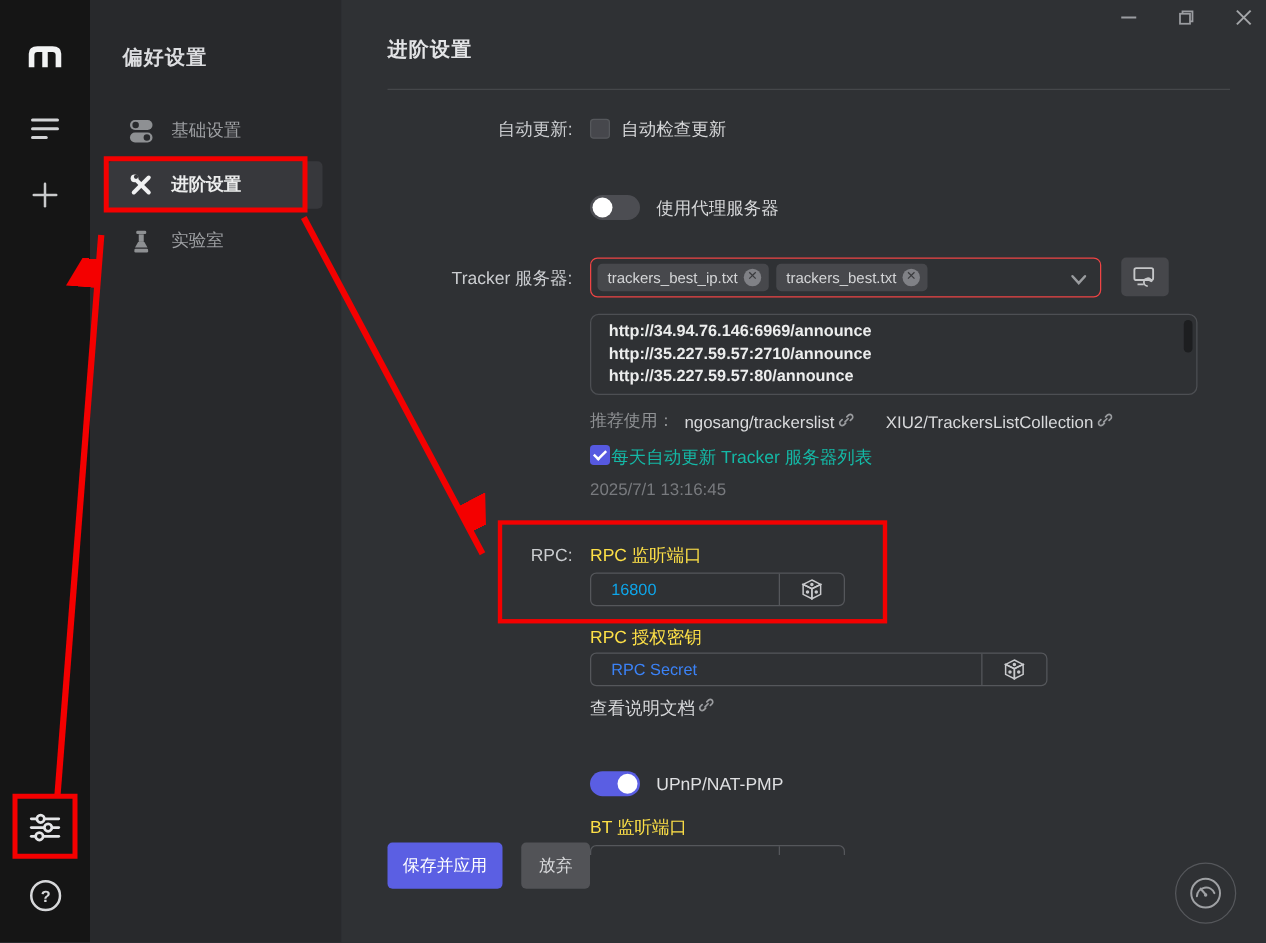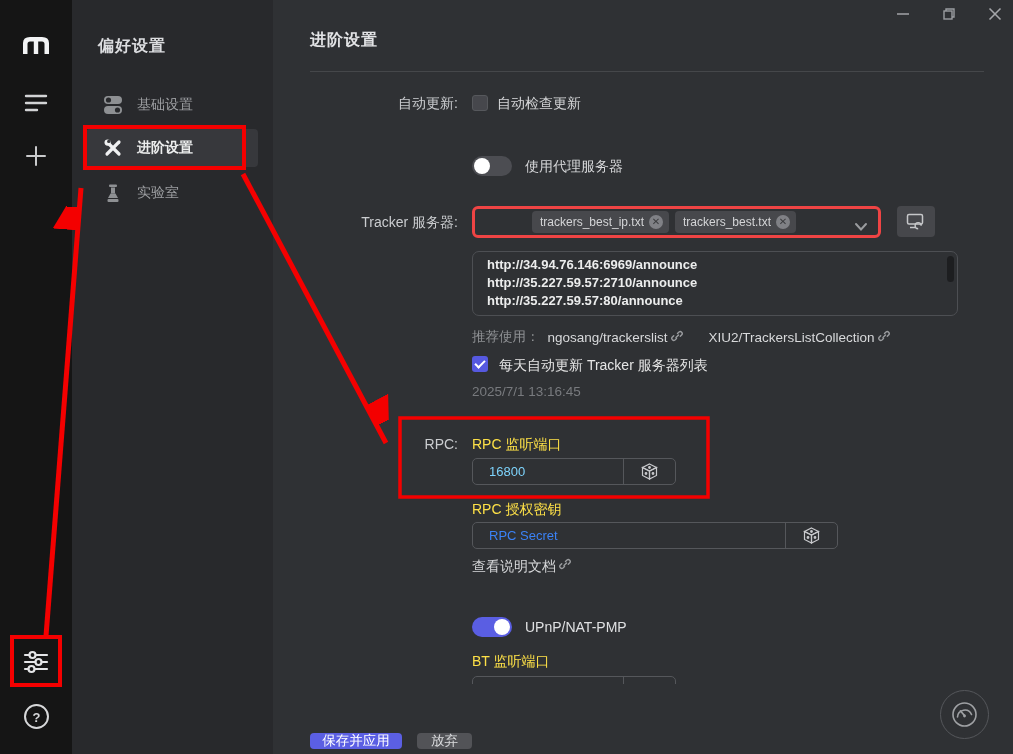--- a/index.html
+++ b/index.html
@@ -49,47 +49,47 @@
 
   
   .toggle { position:absolute; width:40px; height:20px; border-radius:10px; cursor:pointer; }
   .toggle.off { background:#4c4d52; }
   .toggle.on { background:#5a5ee3; }
   .toggle .knob { position:absolute; top:2px; width:16px; height:16px; border-radius:50%; background:#fff; }
   .toggle.off .knob { left:2px; }
   .toggle.on .knob { right:2px; }
 
   
-  .tag-select { position:absolute; left:199px; top:206px; width:409px; height:32px; border:3px solid #ef4444; border-radius:6px; display:flex; align-items:center; gap:6px; padding:0 30px 0 5px; cursor:pointer;justify-content:center; }
+  .tag-select { position:absolute; left:199px; top:206px; width:409px; height:32px; border:1px solid #ef4444; border-radius:6px; display:flex; align-items:center; gap:6px; padding:0 30px 0 5px; cursor:pointer; }
   .tag { background:#47484c; border-radius:4px; height:22px; display:flex; align-items:center; gap:5px; padding:0 6px 0 8px; font-size:12px; color:#d4d5d7; white-space:nowrap; }
   .tag-close { width:14px; height:14px; border-radius:50%; background:#808186; color:#3a3b3e; font-size:10px; line-height:14px; text-align:center; cursor:pointer; }
   .select-chevron { position:absolute; right:10px; top:9px; }
   .update-btn { position:absolute; left:624px; top:206px; width:38px; height:31px; background:#46474b; border-radius:4px; display:flex; align-items:center; justify-content:center; cursor:pointer; }
 
   
   .tracker-box { position:absolute; left:199px; top:251px; width:486px; height:65px; border:1px solid #4d4f53; border-radius:7px; overflow:hidden; padding:4px 14px; cursor:text; }
   .tracker-box div { font-size:13px; font-weight:bold; color:#eceded; line-height:18px; white-space:nowrap; }
   .tracker-scrollthumb { position:absolute; right:3px; top:4px; width:7px; height:26px; border-radius:4px; background:#1d1e20; cursor:pointer; }
 
   .recommend-row { position:absolute; left:199px; top:328px; display:flex; align-items:center; font-size:13.5px; }
   .recommend-label { color:#8f9194; }
   .link { color:#d8d9db; cursor:pointer; display:flex; align-items:flex-start; gap:3px; }
   .timestamp { position:absolute; left:199px; top:384px; font-size:13.5px; color:#787a7e; }
 
   
   .seg-control { position:absolute; border:1px solid #55575b; border-radius:5px; height:27px; display:flex; }
-  .seg-input { height:100%; display:flex; align-items:center; padding-left:16px; font-size:13px; color:#7dd3fc; flex:1; }
+  .seg-input { height:100%; display:flex; align-items:center; padding-left:16px; font-size:13px; color:#0ea5e9; flex:1; }
   .seg-input.placeholder { color:#3b82f6; }
   .seg-btn { height:100%; border-left:1px solid #55575b; display:flex; align-items:center; justify-content:center; cursor:pointer; }
   .doc-link { position:absolute; left:199px; top:558px; font-size:14px; }
 
   .bt-clip { position:absolute; left:199px; top:676px; width:206px; height:8px; overflow:hidden; }
 
   
-  .btn { position:absolute; top:733px; height:16px; border-radius:4px; font-size:13.5px; display:flex; align-items:center; justify-content:center; cursor:pointer; }
+  .btn { position:absolute; top:674px; height:37px; border-radius:4px; font-size:13.5px; display:flex; align-items:center; justify-content:center; cursor:pointer; }
   .btn-save { left:37px; width:92px; background:#5b5fe3; color:#ffffff; }
   .btn-discard { left:144px; width:55px; background:#525357; color:#d9dadc; }
 
   
   .speed-fab { position:absolute; left:940px; top:690px; width:49px; height:49px; border:1.5px solid #55575b; border-radius:50%; display:flex; align-items:center; justify-content:center; cursor:pointer; z-index:2; }
 
   
   .overlay { position:absolute; left:0; top:0; width:1013px; height:754px; z-index:50; pointer-events:none; }
 </style>
 </head>
@@ -268,21 +268,21 @@
       <span>XIU2/TrackersListCollection</span>
       <svg width="12" height="12" viewBox="0 0 12 12" fill="none" stroke="#9a9c9f" stroke-width="1.4" stroke-linecap="round">
           <path d="M5,7.5 L7.5,5"></path>
           <path d="M6.5,3.5 L8,2 a2,2 0 0 1 2.8,2.8 L9.3,6.3"></path>
           <path d="M5.5,8.5 L4,10 a2,2 0 0 1 -2.8,-2.8 L2.7,5.7"></path>
         </svg>
     </span>
   </div>
 
   <div class="checkbox checked" style="left:199px; top:356px;"></div>
-  <div class="inline-text" style="position:absolute; left:226px; top:357px; color:#e5e5e5;">每天自动更新 Tracker 服务器列表</div>
+  <div class="inline-text" style="position:absolute; left:216px; top:357px; color:#14b8a6;">每天自动更新 Tracker 服务器列表</div>
 
   <div class="timestamp">2025/7/1 13:16:45</div>
 
   <div class="form-label" style="top:436px;">RPC:</div>
   <div class="sub-label" style="top:436px;">RPC 监听端口</div>
   <div class="seg-control" style="left:199px; top:458px; width:204px;">
     <div class="seg-input">16800</div>
     <div class="seg-btn" style="width:52px;">
       <svg width="17" height="17" viewBox="0 0 17 17" fill="none" stroke="#c9cacd" stroke-width="1.2">
           <polygon points="8.5,1 15.5,4.5 8.5,8 1.5,4.5"></polygon>

